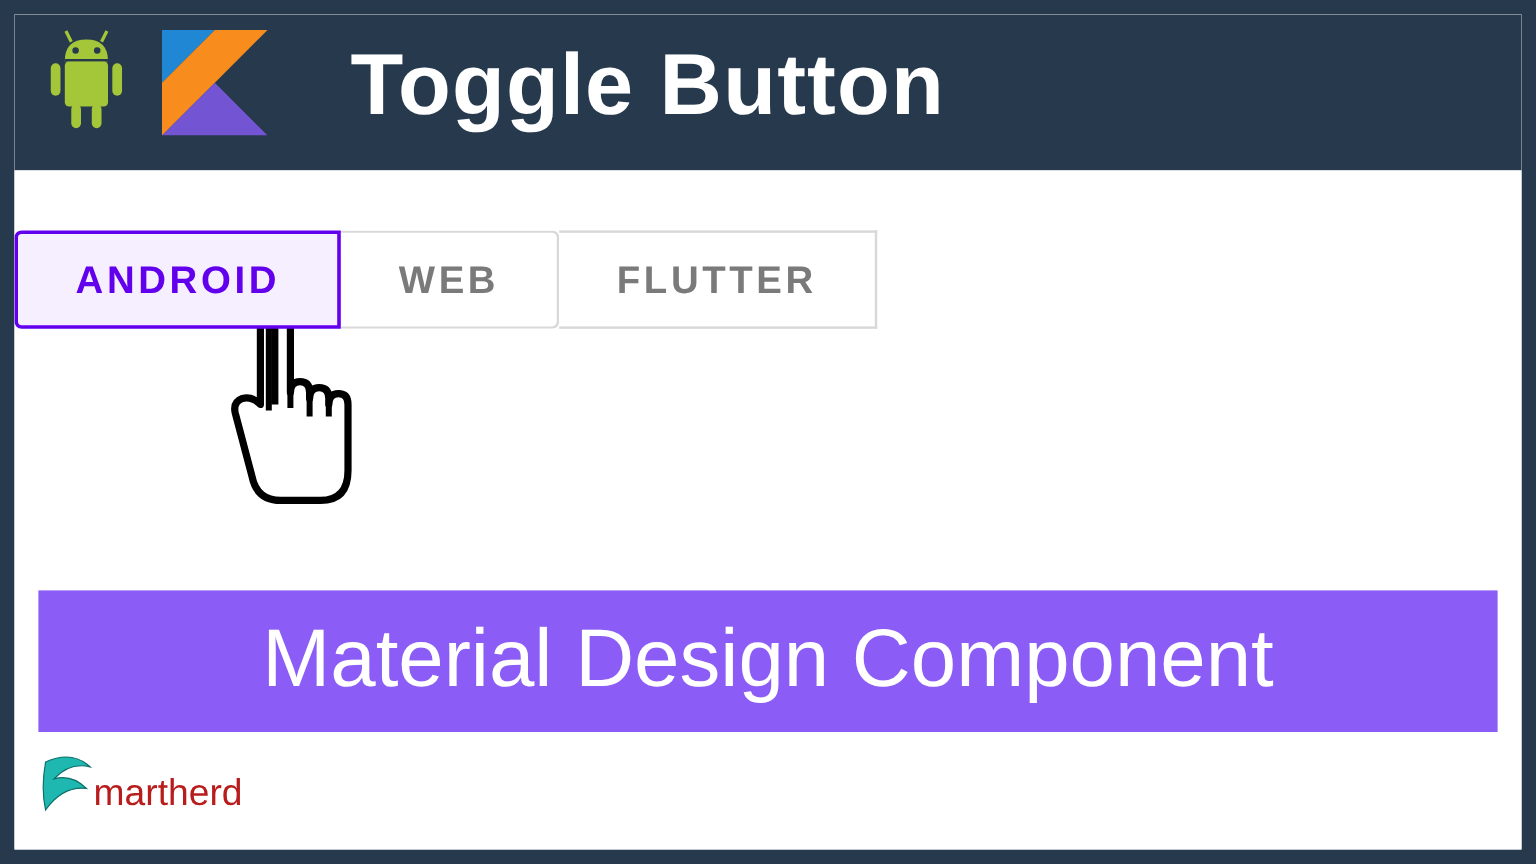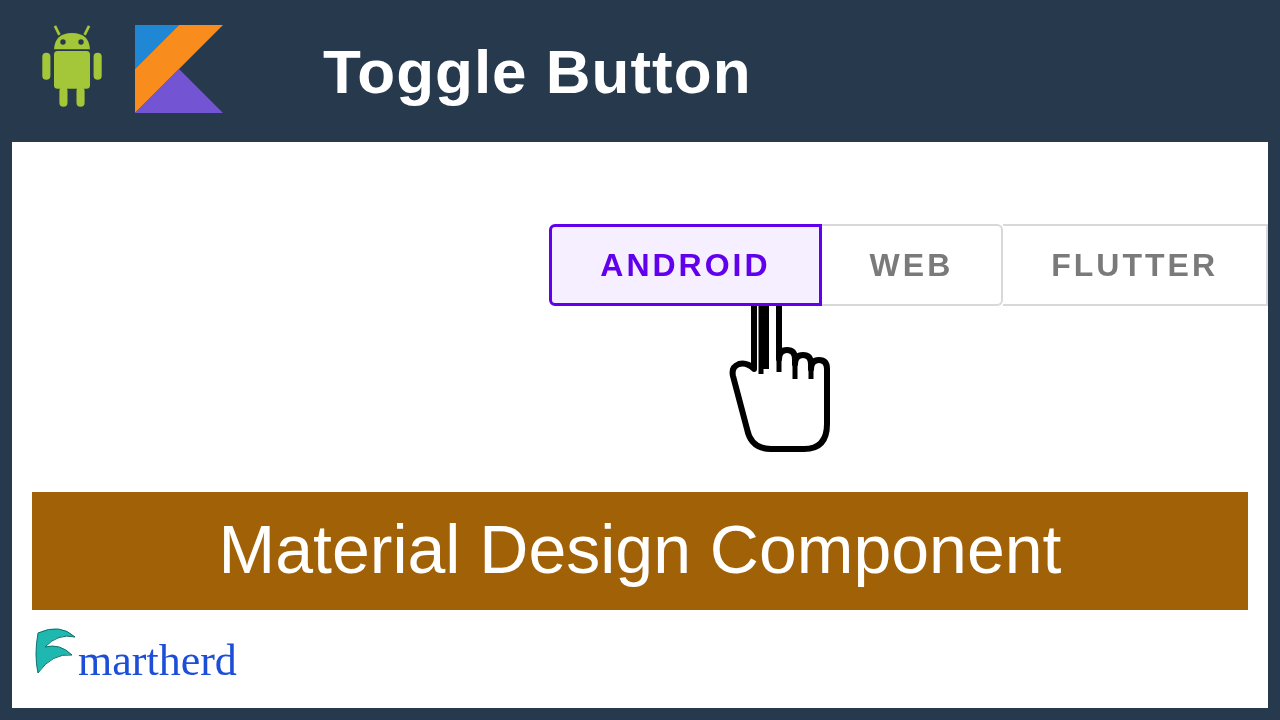--- a/index.html
+++ b/index.html
@@ -21,33 +21,32 @@
   }
   .header-icons {
     display: flex;
     align-items: center;
     gap: 18px;
   }
   .android-icon svg { width: 90px; height: 100px; }
   .kotlin-icon svg { width: 88px; height: 88px; }
   .header-title {
     color: #ffffff;
-    font-size: 62px;
+    font-size: 72px;
     font-weight: 700;
-    margin-left: 100px;
+    margin-left: 69px;
     letter-spacing: 1px;
   }
   .main {
     flex: 1;
     background: #ffffff;
     display: flex;
     flex-direction: column;
-    align-items: flex-end;
+    align-items: flex-start;
     position: relative;
-    margin-top: 32px;
   }
   .toggle-area {
     position: relative;
     margin-top: 50px;
   }
   .toggle-group {
     display: flex;
     border-radius: 6px;
     overflow: visible;
   }
@@ -74,21 +73,21 @@
   .toggle-btn.middle { border-left: none; }
   .toggle-btn.last { border-left: none; border-radius: 0 6px 6px 0; }
   .cursor {
     position: absolute;
     left: 150px;
     top: 60px;
     pointer-events: none;
   }
   .cursor svg { width: 150px; height: 190px; }
   .subtitle-bar {
-    background: #a16207;
+    background: #8b5cf6;
     width: calc(100% - 40px);
     margin: 0 20px;
     text-align: center;
     padding: 18px 0 22px 0;
     position: absolute;
     bottom: 98px;
     left: 0;
   }
   .subtitle-bar-text {
     color: #ffffff;
@@ -101,24 +100,24 @@
     left: 0;
     width: 100%;
     height: 95px;
     display: flex;
     align-items: center;
     padding: 0 18px;
   }
   .brand {
     display: flex;
     align-items: center;
-    font-size: 44px;
+    font-size: 31px;
     font-weight: 400;
-    color: #1d4ed8;
-    font-family: Liberation Serif, serif;
+    color: #b91c1c;
+    font-family: Liberation Sans, sans-serif;
   }
   .brand svg { width: 50px; height: 60px; margin-right: -2px; }
   .source-code {
     position: absolute;
     left: 50%;
     transform: translateX(-50%);
     color: #b8252f;
     font-size: 48px;
     font-weight: 500;
   }

